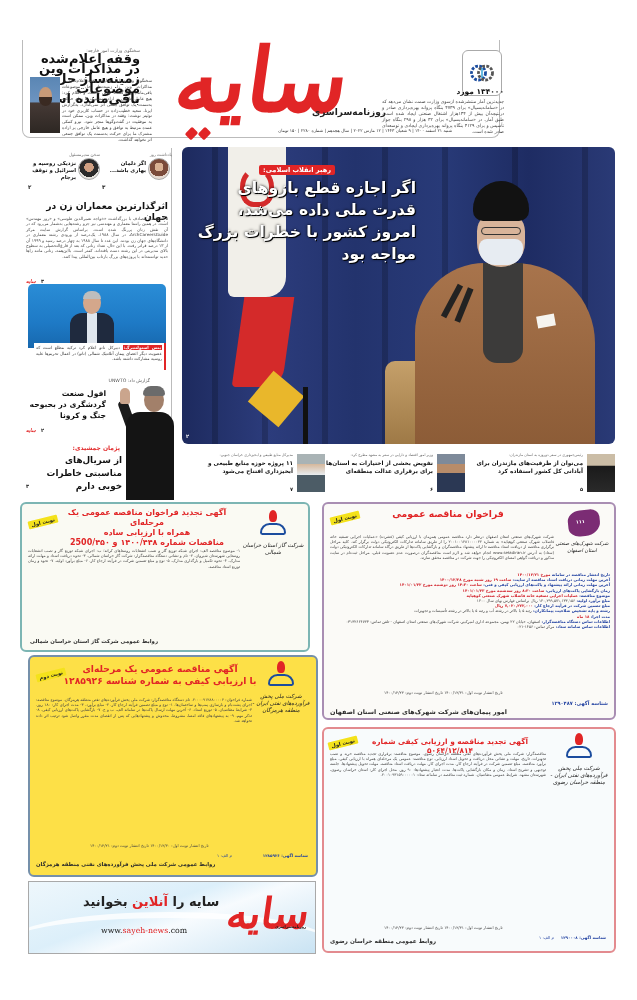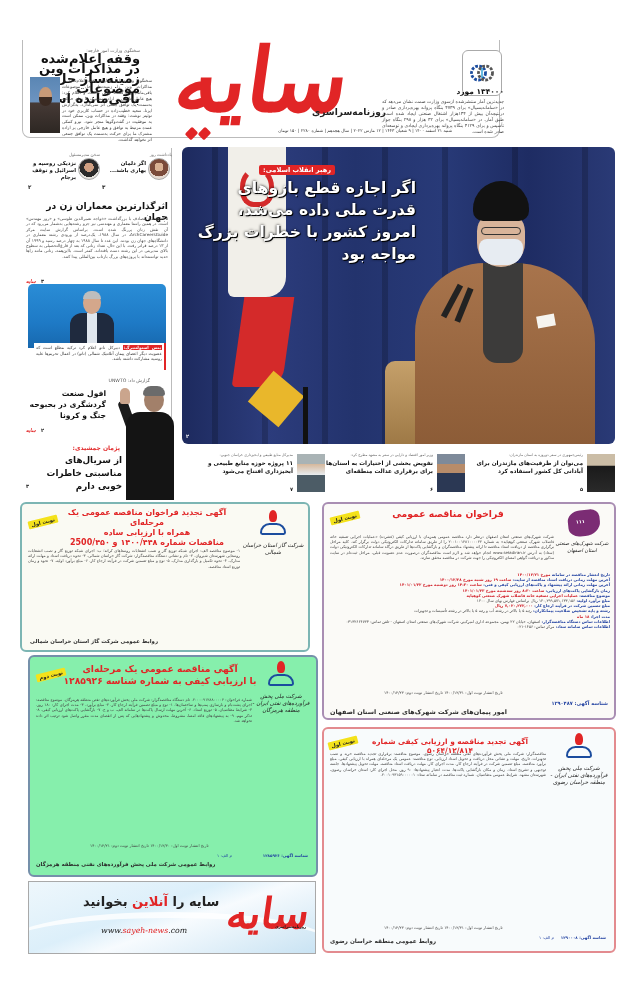--- a/index.html
+++ b/index.html
@@ -100,21 +100,21 @@
   .strip-title { position:absolute; right: 32px; top: 7px; width: 108px; font-size: 5.8px; font-weight:bold; line-height: 8.2px; color:#111; text-align:right; }
   .strip-num { position:absolute; right: 32px; top: 34px; font-size: 5px; font-weight:bold; }
   .t-raisi { background: linear-gradient(180deg,#cbbda6 0%,#cbbda6 30%,#1a1a1a 31%,#2a2a2a 100%); }
   .t-minister { background: linear-gradient(180deg,#7e8a9a 0%,#7e8a9a 25%,#b88c6a 26%,#b88c6a 50%,#2b3854 51%,#2b3854 100%); }
   .t-masked { background: linear-gradient(180deg,#a9b3b5 0%,#a9b3b5 25%,#d5b79b 26%,#e8ecef 55%,#4c5c66 56%,#4c5c66 100%); }
 
   
   .ad { border-radius: 6px; background: #fafaf3; overflow: hidden; }
   .ad-teal { border: 2px solid #7cb5b3; }
   .ad-purple { border: 2px solid #a98eb3; background:#fbfaf7; }
-  .ad-blue { border: 2px solid #7590aa; background:#86efac; }
+  .ad-blue { border: 2px solid #7590aa; background:#fde047; }
   .ad-pink { border: 2px solid #e38b8f; background:#f8fbfc; }
   .ad-stamp { position:absolute; font-size: 5.2px; font-weight:bold; color:#222; background:#f4e21b; padding: 1px 3px; transform: rotate(-14deg); border-radius: 1px; }
   .ad-title { position:absolute; font-weight:bold; color:#e12526; text-align:center; line-height: 1.25; }
   .ad-body { position:absolute; font-size: 3.9px; line-height: 5.2px; color:#444; text-align: justify; }
   .ad-body .hl { color:#1f3fa0; font-weight:bold; }
   .ad-body .rd { color:#d1202a; font-weight:bold; }
   .ad-footer { position:absolute; font-size: 5.4px; font-weight:bold; color:#2b2b2b; text-align:left; }
   .ad-small { position:absolute; font-size: 4px; color:#444; white-space:nowrap; }
 
   .nioc-logo { position:absolute; width: 30px; height: 32px; }
@@ -123,21 +123,21 @@
   .nioc-script { position:absolute; font-family: "DejaVu Serif", serif; font-style: italic; font-size: 5.6px; color:#222; text-align:center; line-height: 7px; }
 
   .iran-map { position:absolute; width: 32px; height: 26px; background:#7b2c74; border-radius: 40% 30% 50% 35%; transform: rotate(-6deg); }
   .iran-map .lbl { position:absolute; left: 8px; top: 8px; font-size: 5px; color:#fff; font-weight:bold; }
 
   
   .banner { left: 28px; top: 881px; width: 288px; height: 73px; border: 1px solid #a9a9a9; background: linear-gradient(160deg, #eef7fc 0%, #dceffa 40%, #f7fbfe 55%, #c9e3f3 100%); overflow:hidden; }
   .banner-wave { position:absolute; left: -20px; top: 30px; width: 320px; height: 60px; border-radius: 50%; border-top: 6px solid rgba(255,255,255,0.8); }
   .banner-text { position:absolute; left: 54px; top: 12px; font-size: 13px; font-weight:bold; color:#222; }
   .banner-text .red { color:#e12526; }
-  .banner-url { position:absolute; left: 72px; top: 44px; font-family: "DejaVu Serif", serif; font-style: italic; font-size: 7.8px; color:#222; direction:ltr; }
+  .banner-url { position:absolute; left: 72px; top: 44px; font-family: "DejaVu Serif", serif; font-size: 7.8px; color:#222; direction:ltr; }
   .banner-url .red { color:#e12526; }
   .banner-logo { position:absolute; left: 198px; top: 4px; font-family: "DejaVu Serif", serif; font-size: 42px; font-weight:bold; color:#e12526; transform: skewX(-8deg); line-height: 56px; letter-spacing: -2px; }
   .banner-logo-sub { position:absolute; left: 246px; top: 42px; font-size: 3.8px; font-weight:bold; color:#222; }
 </style>
 </head>
 <body>
 
 <div class="abs mast-frame"></div>
 
 <div class="abs mast-right-box">

